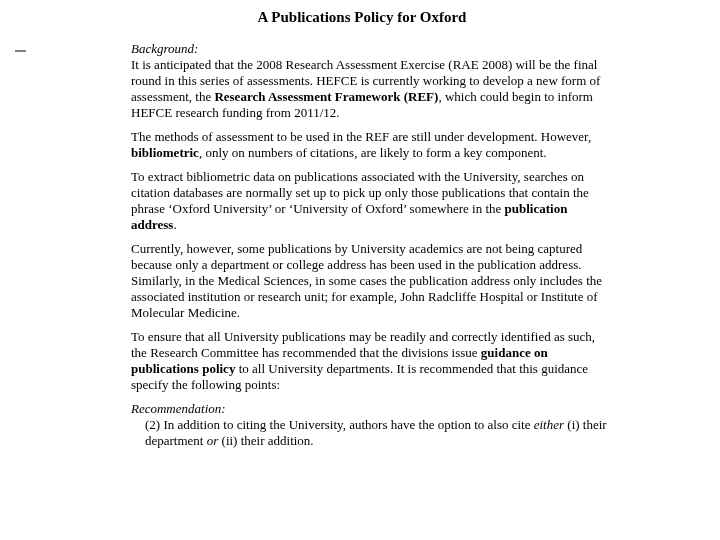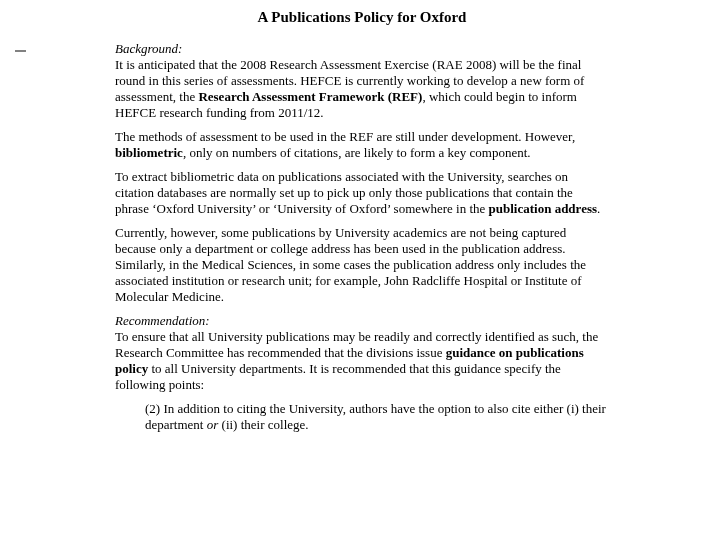--- a/index.html
+++ b/index.html
@@ -37,21 +37,21 @@
   .title {
     font-size: 15px;
     line-height: 19px;
     font-weight: bold;
     text-align: center;
     margin: 0 0 14px 0;
   }
   p.block {
     font-size: 13px;
     line-height: 16px;
-    margin: 0 0 8px 0;
+    margin: 0 0 8px 16px;
     text-align: left;
   }
   p.block.label {
     margin-bottom: 0;
   }
   p.block.indent {
     margin-left: 30px;
   }
 </style>
 </head>
@@ -60,18 +60,18 @@
 <div class="page">
   <div class="margin-dash"></div>
   <div class="content">
     <h1 class="title">A Publications Policy for Oxford</h1>
     <div>
         <p class="block label"><span style="font-style: italic;">Background:</span></p>
         <p class="block body"><span>It is anticipated that the 2008 Research Assessment Exercise (RAE 2008) will be the final round in this series of assessments. HEFCE is currently working to develop a new form of assessment, the </span><span style="font-weight: bold;">Research Assessment Framework (REF)</span><span>, which could begin to inform HEFCE research funding from 2011/12.</span></p>
         <p class="block body"><span>The methods of assessment to be used in the REF are still under development. However, </span><span style="font-weight: bold;">bibliometric</span><span>, only on numbers of citations, are likely to form a key component.</span></p>
         <p class="block body"><span>To extract bibliometric data on publications associated with the University, searches on citation databases are normally set up to pick up only those publications that contain the phrase ‘Oxford University’ or ‘University of Oxford’ somewhere in the </span><span style="font-weight: bold;">publication address</span><span>.</span></p>
         <p class="block body"><span>Currently, however, some publications by University academics are not being captured because only a department or college address has been used in the publication address. Similarly, in the Medical Sciences, in some cases the publication address only includes the associated institution or research unit; for example, John Radcliffe Hospital or Institute of Molecular Medicine.</span></p>
+        <p class="block body"><span>To ensure that all University publications may be readily and correctly identified as such, the Research Committee has recommended that the divisions issue </span><span style="font-weight: bold;">guidance on publications policy</span><span> to all University departments. It is recommended that this guidance specify the following points:</span></p>
         <p class="block label"><span style="font-style: italic;">Recommendation:</span></p>
-        <p class="block body"><span>To ensure that all University publications may be readily and correctly identified as such, the Research Committee has recommended that the divisions issue </span><span style="font-weight: bold;">guidance on publications policy</span><span> to all University departments. It is recommended that this guidance specify the following points:</span></p>
-        <p class="block indent"><span>(2) In addition to citing the University, authors have the option to also cite </span><span style=" text-align: center;">either</span><span> (i) their department </span><span style="font-style: italic;">or</span><span> (ii) their college.</span></p>
+        <p class="block indent"><span>(2) In addition to citing the University, authors have the option to also cite </span><span style="font-style: italic; text-align: center;">either</span><span> (i) their department </span><span style="font-style: italic;">or</span><span> (ii) their addition.</span></p>
       </div>
   </div>
 </div>
 
 </body></html>

